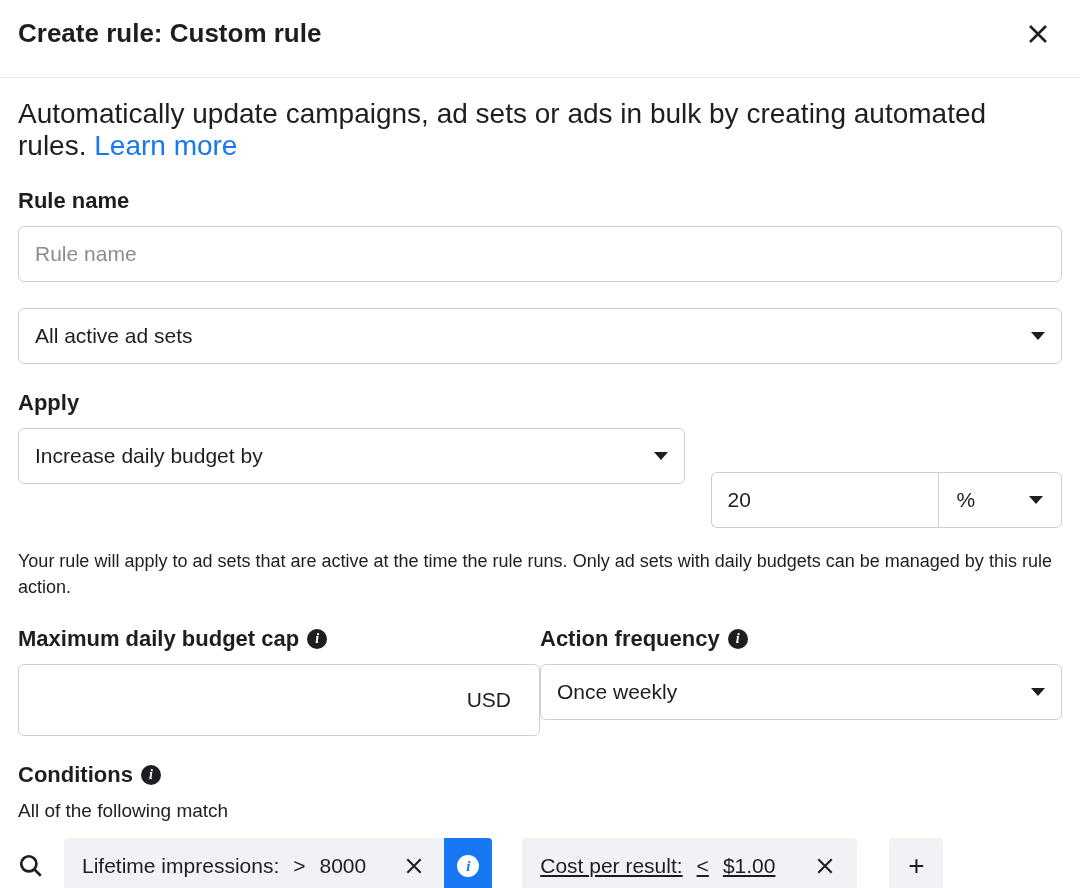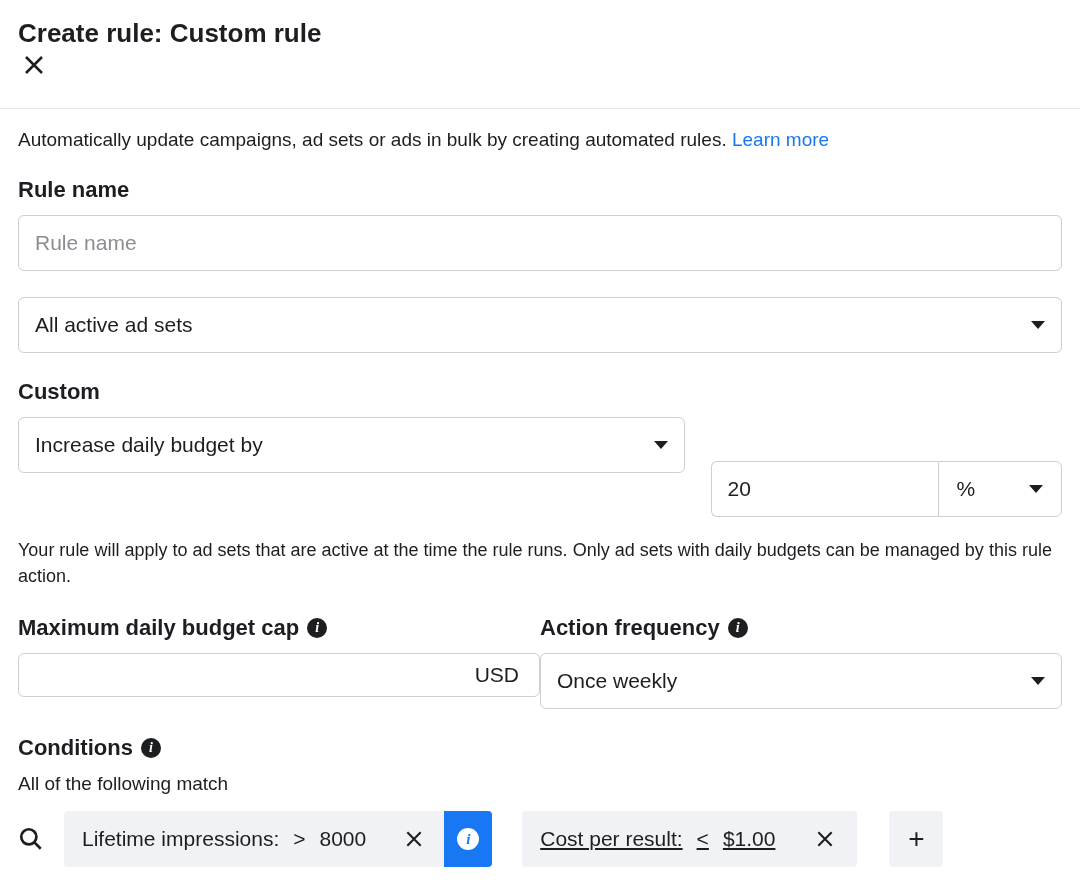--- a/index.html
+++ b/index.html
@@ -1,40 +1,40 @@
 <!DOCTYPE html>
 <html><head>
 <meta charset="utf-8">
 <style>
   * { box-sizing: border-box; }
   html, body { margin: 0; padding: 0; font-family: -apple-system, BlinkMacSystemFont, "Segoe UI", Helvetica, Arial, sans-serif; color: #1c1e21; background: #fff; }
   .modal { width: 1080px; height: 888px; }
-  .header { display: flex; align-items: flex-start; justify-content: space-between; padding: 18px 20px 24px 18px; border-bottom: 1px solid #e4e6eb; flex-direction: column; }
+  .header { display: flex; align-items: flex-start; justify-content: space-between; padding: 18px 20px 24px 18px; border-bottom: 1px solid #e4e6eb; }
   .title { font-size: 26px; font-weight: 700; }
   .close-btn { background: none; border: none; cursor: pointer; padding: 4px; margin-right: 6px; }
   .close-btn svg { width: 24px; height: 24px; }
   .body { padding: 20px 18px 0 18px; }
-  .intro { font-size: 19px; margin-bottom: 26px; }
+  .intro { font-size: 28px; margin-bottom: 26px; }
   .intro a { color: #1877f2; text-decoration: none; }
   .label { font-size: 22px; font-weight: 700; margin-bottom: 12px; display: flex; align-items: center; gap: 8px; }
   .input-text, .select-box, .input-num { width: 100%; height: 56px; border: 1px solid #ccd0d5; border-radius: 6px; font-size: 21px; padding: 0 16px; background: #fff; color: #1c1e21; }
   .input-text::placeholder { color: #8a8d91; }
   .select-box { display: flex; align-items: center; justify-content: space-between; cursor: pointer; text-align: right; }
   .caret { width: 0; height: 0; border-left: 7px solid transparent; border-right: 7px solid transparent; border-top: 8px solid #1c1e21; }
   .row { margin-bottom: 26px; }
   .action-row { display: flex; gap: 26px; }
   .action-row > :first-child { flex: 1.8; }
   .num-input-group { flex: 1; display: flex; margin-top: 44px; }
   .num-input-group .input-num { border-radius: 6px 0 0 6px; border-right: none; }
   .num-unit-select { width: 180px; height: 56px; border: 1px solid #ccd0d5; border-radius: 0 6px 6px 0; display: flex; align-items: center; justify-content: space-between; padding: 0 18px; font-size: 21px; cursor: pointer; }
   .helper { font-size: 18px; margin: 20px 0 26px 0; line-height: 1.45; }
   .two-col { display: flex; }
   .two-col > div { flex: 1; }
   .info-icon { display: inline-flex; width: 20px; height: 20px; border-radius: 50%; background: #1c1e21; color: #fff; font-size: 14px; font-weight: 700; font-style: italic; align-items: center; justify-content: center; font-family: Georgia, serif; }
-  .input-with-suffix { display: flex; align-items: center; border: 1px solid #ccd0d5; border-radius: 6px; height: 44px; padding-right: 20px; }
+  .input-with-suffix { display: flex; align-items: center; border: 1px solid #ccd0d5; border-radius: 6px; height: 72px; padding-right: 28px; }
   .input-with-suffix input { border: none; outline: none; flex: 1; height: 100%; font-size: 21px; padding: 0 16px; background: transparent; }
   .suffix { font-size: 21px; color: #1c1e21; }
   .subtext { font-size: 19px; color: #1c1e21; margin: 6px 0 16px 0; font-weight: 400; }
   .conditions-row { display: flex; align-items: center; gap: 20px; }
   .search-icon { width: 26px; height: 26px; flex-shrink: 0; }
   .chip { background: #f0f2f5; border-radius: 4px; height: 56px; display: flex; align-items: center; padding: 0 18px; font-size: 21px; gap: 10px; }
   .chip-remove { background: none; border: none; cursor: pointer; padding: 4px 8px; display: flex; align-items: center; }
   .chip-remove svg { width: 20px; height: 20px; }
   .chip-group { display: flex; align-items: center; }
   .chip-group .chip { border-radius: 4px 0 0 4px; }
@@ -71,21 +71,21 @@
     </div>
 
     <div class="row">
       <div class="select-box">
         <span>All active ad sets</span>
         <span class="caret"></span>
       </div>
     </div>
 
     <div class="row">
-      <div class="label">Custom</div>
+      <div class="label">Apply</div>
       <div class="action-row">
         <div class="select-box">
           <span>Increase daily budget by</span>
           <span class="caret"></span>
         </div>
         <div class="num-input-group">
           <input class="input-num" type="text" value="20" style="">
           <div class="num-unit-select">
             <span>%</span>
             <span class="caret"></span>

